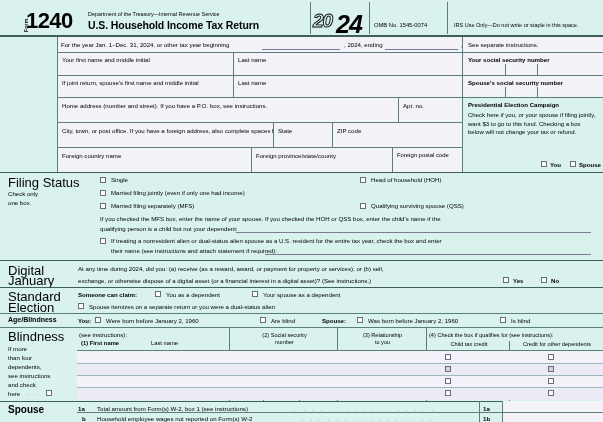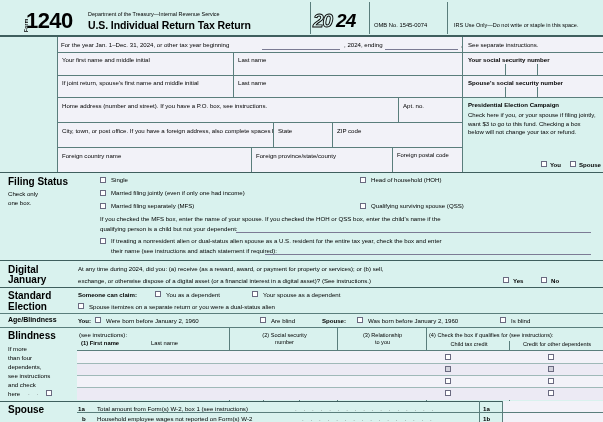--- a/index.html
+++ b/index.html
@@ -35,22 +35,22 @@
   }
   #hdr-1040{font-size:22px;font-weight:bold;letter-spacing:-.6px;}
   #hdr-dept{font-size:5.4px;}
   #hdr-title{font-size:10.5px;font-weight:bold;letter-spacing:-.1px;}
   .yr-out{
     font-size:19px;font-weight:bold;
     color:transparent;
     -webkit-text-stroke:.9px #000;
     letter-spacing:-1px;
   }
-  .yr-sol{font-size:19px;font-weight:bold;letter-spacing:-.8px;}
-  .sec-lbl{font-size:10px;font-weight:bold;line-height:1.15;}
+  .yr-sol{font-size:25px;font-weight:bold;letter-spacing:-.8px;}
+  .sec-lbl{font-size:13px;font-weight:normal;line-height:1.15;}
   .sec-lbl-sm{font-size:7px;font-weight:bold;line-height:1.15;}
   .side-note{font-size:6.1px;line-height:1.32;}
   .fill-line{border-bottom:.8px solid #7b7b94;height:1px;}
   .dots{
     font-size:6px;letter-spacing:2.6px;color:#555;
     overflow:hidden;white-space:nowrap;
   }
   .ssn-tick{position:absolute;width:1px;background:#5a7e7c;}
   .tblcell{font-size:5.6px;text-align:center;line-height:1.25;}
 </style>
@@ -59,21 +59,21 @@
 
 <div id="form">
 
   <div class="abs" style="left:0;top:0;width:603px;height:36px;background:#d9f2ee;"></div>
 
   <div class="abs" id="hdr-form" style="left:23px;top:32px;">Form</div>
 
   <div class="abs" id="hdr-1040" style="left:26px;top:8px;">1240</div>
 
   <div class="abs" id="hdr-dept" style="left:88px;top:11px;">Department of the Treasury—Internal Revenue Service</div>
-  <div class="abs" id="hdr-title" style="left:88px;top:19px;">U.S. Individual Return Tax Return</div>
+  <div class="abs" id="hdr-title" style="left:88px;top:19px;">U.S. Household Income Tax Return</div>
 
   <div class="abs bord-l bord-r" style="left:310px;top:2px;width:60px;height:32px;border-color:#5a7e7c;">
     <span class="abs yr-out" style="left:2px;top:8px;">20</span>
     <span class="abs yr-sol" style="left:25px;top:8px;">24</span>
   </div>
 
   <div class="abs lbl bord-r" style="left:371px;top:2px;width:77px;height:32px;border-color:#5a7e7c;">
     <span class="abs" style="left:3px;top:20px;font-size:5.8px;">OMB No. 1545-0074</span>
   </div>
 

